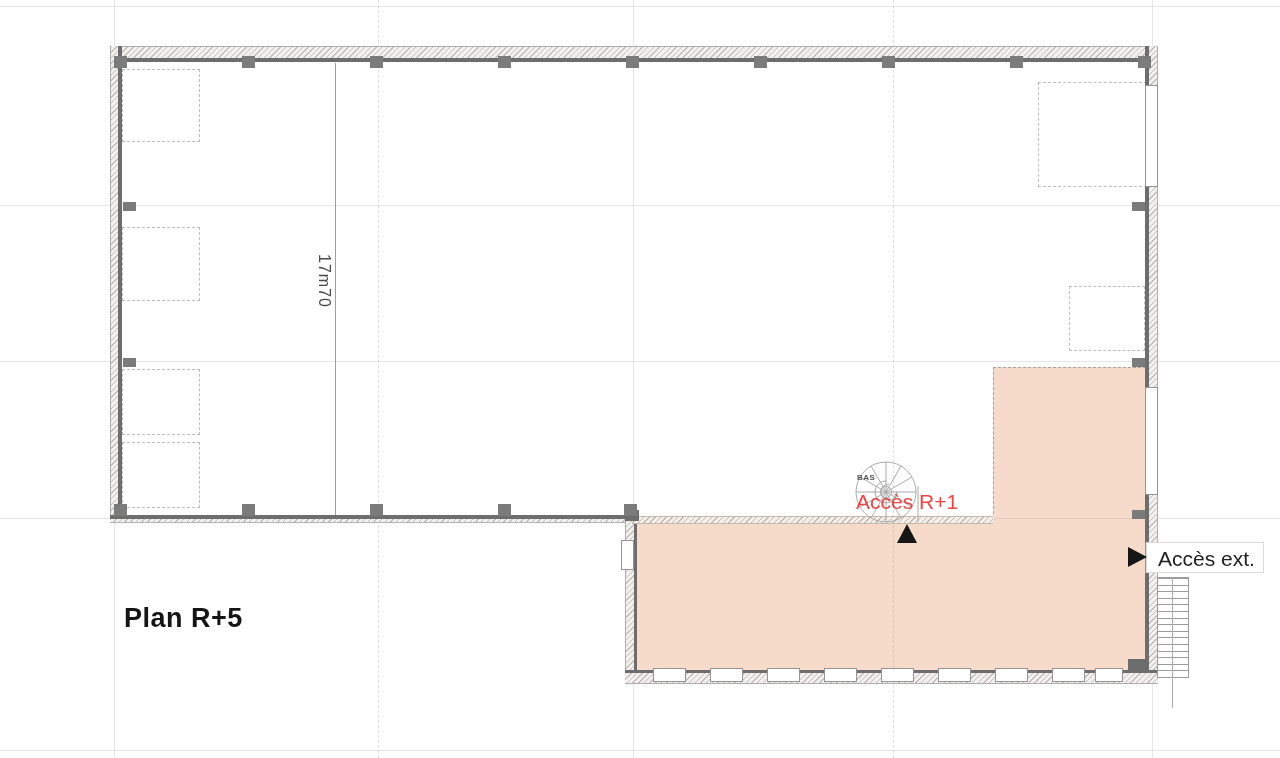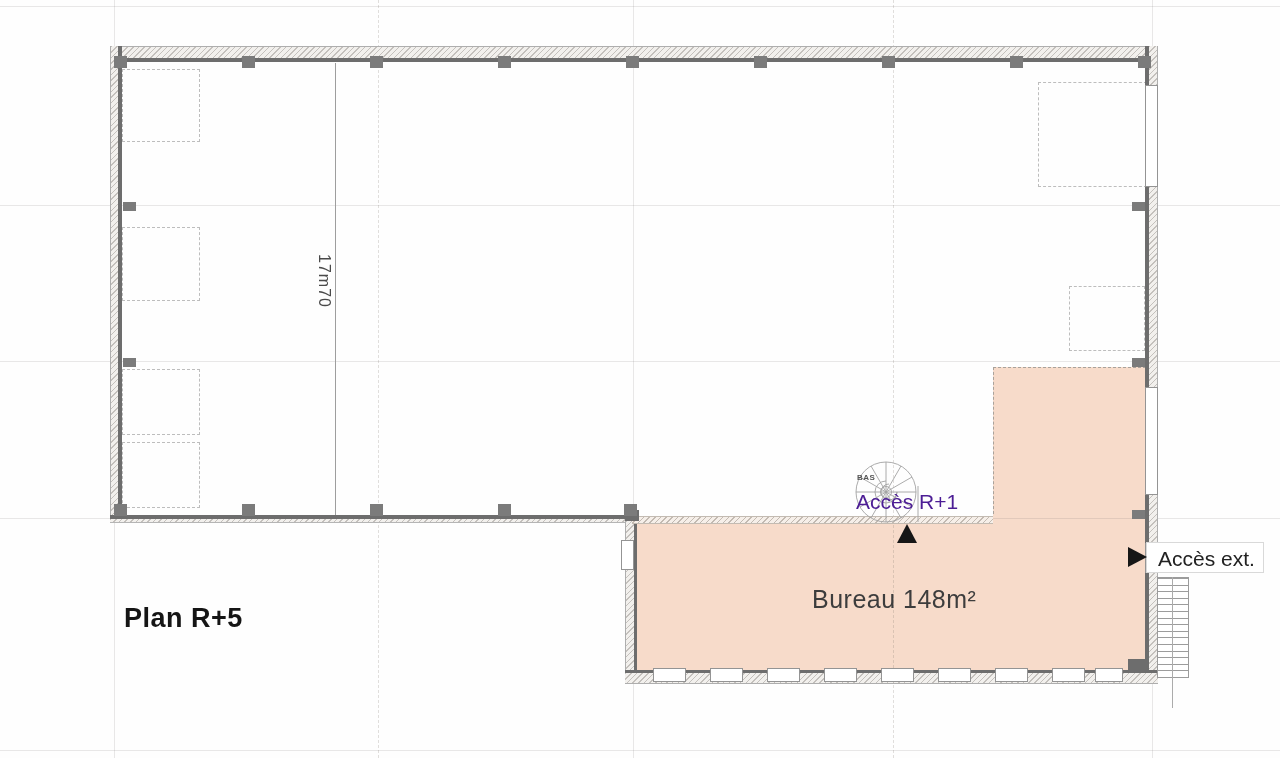--- a/index.html
+++ b/index.html
@@ -56,21 +56,21 @@
     background:#fff repeating-linear-gradient(to bottom, #9c9c9c 0 1px, transparent 1px 6.6px);
     border:1px solid #9b9b9b;
   }
   .stair-rail{position:absolute;left:1172px;top:577px;width:1px;height:131px;background:#ababab;z-index:5;}
   .door-swing{position:absolute;left:1146px;top:542px;width:116px;height:29px;background:#fff;border:1px solid #d9d9d9;z-index:5;}
 
   
   .label{position:absolute;white-space:nowrap;z-index:7;}
   .plan-title{left:124px;top:603px;font-size:27px;font-weight:bold;color:#151515;letter-spacing:.5px;}
   .bureau-label{left:812px;top:585px;font-size:25px;color:#3d3d3d;letter-spacing:.5px;}
-  .access-r1{left:856px;top:490px;font-size:21px;color:#4c1d95;}
+  .access-r1{left:856px;top:490px;font-size:21px;color:#ef4444;}
   .access-ext{left:1158px;top:547px;font-size:21px;color:#222;}
 
   
   .tri-up{
     position:absolute;left:897px;top:524px;width:0;height:0;z-index:7;
     border-left:10px solid transparent;border-right:10px solid transparent;border-bottom:19px solid #161616;
   }
   .tri-right{
     position:absolute;left:1128px;top:547px;width:0;height:0;z-index:7;
     border-top:10px solid transparent;border-bottom:10px solid transparent;border-left:19px solid #161616;
@@ -172,19 +172,18 @@
       <path d="M38,25 a11,11 0 1,0 11,11 a8,8 0 1,1 -8,-8"></path>
     </g>
   </svg>
   <div class="bas-label label">BAS</div>
 
   <div class="door-swing"></div>
   <div class="ext-stair"></div>
   <div class="stair-rail"></div>
 
   <div class="label plan-title">Plan R+5</div>
-  <div class="label bureau-label">Bureau 148m²</div>
   <div class="label access-r1">Accès R+1</div>
   <div class="label access-ext">Accès ext.</div>
   <div class="tri-up"></div>
   <div class="tri-right"></div>
 
 </div>
 
 </body></html>

